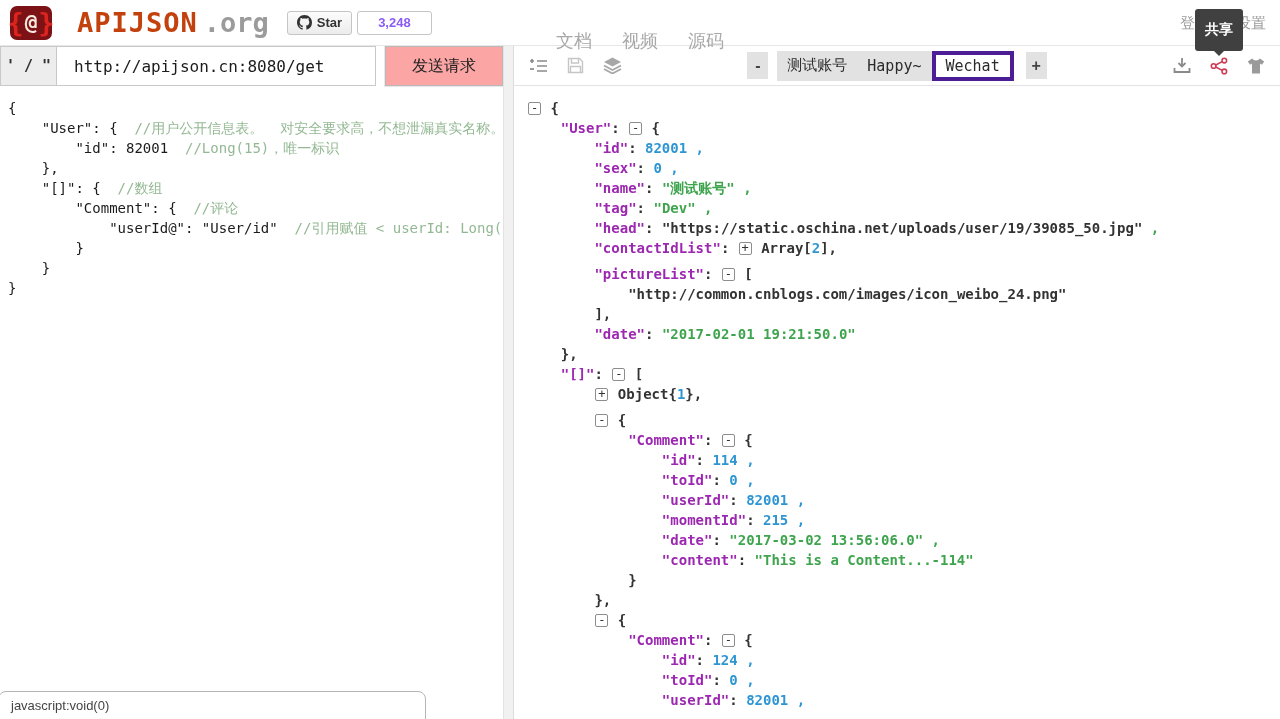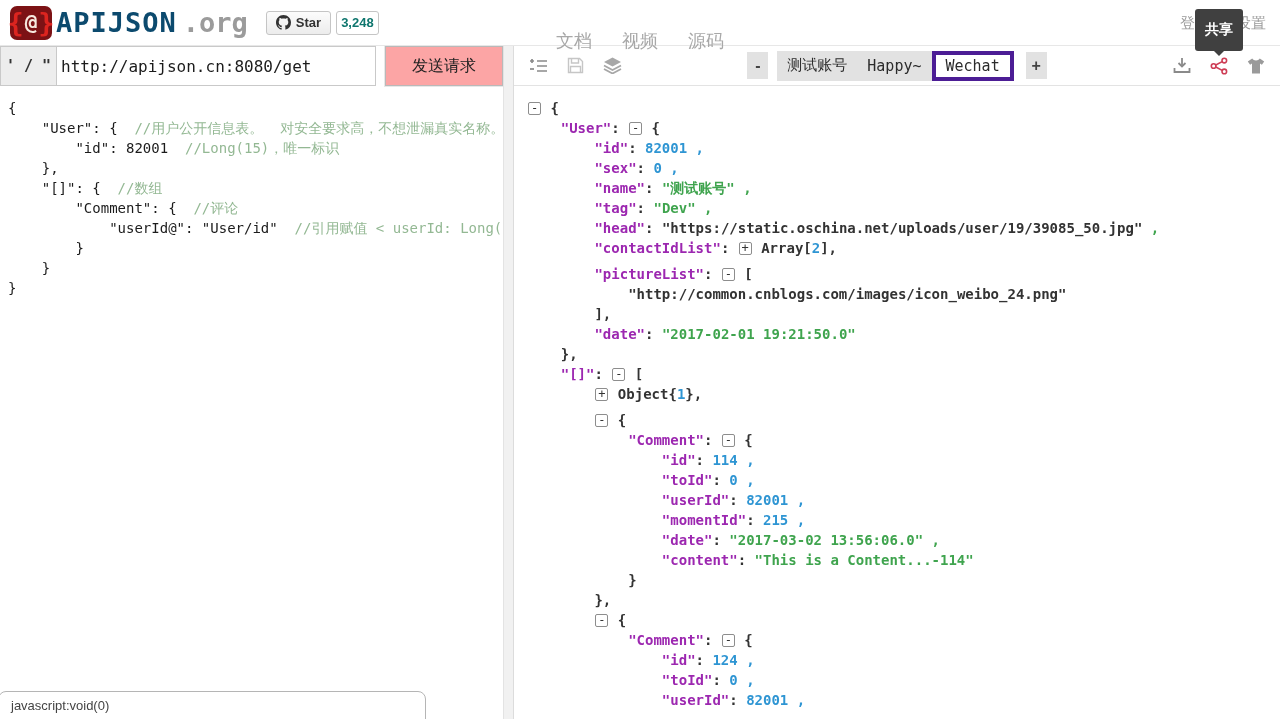--- a/index.html
+++ b/index.html
@@ -9,33 +9,33 @@
 
   
   .header { height:46px; display:flex; align-items:center; position:relative;
     border-bottom:1px solid #e7e7e7; background:#fff; }
   .logo-wrap { display:flex; align-items:center; padding-left:10px; }
   .logo-mark { width:42px; height:34px; background:#7c1215; border-radius:7px;
     display:flex; align-items:center; justify-content:center;
     font-family:"DejaVu Sans Mono", monospace; font-weight:bold; }
   .logo-mark .brace { color:#dc241f; font-size:27px; line-height:30px; }
   .logo-mark .at { color:#f7e9df; font-size:21px; margin:0 1px; }
-  .brand { color:#0c4a6e; font-family:"DejaVu Sans Mono", monospace;
-    font-weight:bold; font-size:27px; letter-spacing:1px; margin-left:4px; }
+  .brand { color:#c2410c; font-family:"DejaVu Sans Mono", monospace;
+    font-weight:bold; font-size:27px; letter-spacing:1px; margin-left:25px; }
   .brand-suffix { color:#9b9b9b; font-family:"DejaVu Sans Mono", monospace;
     font-weight:bold; font-size:27px; margin-left:6px; }
   .gh-badge { display:flex; align-items:center; margin-left:18px; }
   .gh-star { display:flex; align-items:center; height:24px; padding:0 9px;
     border:1px solid #c5c5c5; border-radius:3px;
     background:linear-gradient(#fcfcfc,#ececec); cursor:pointer; }
   .gh-star svg { margin-right:5px; }
   .gh-star-label { font-size:13px; font-weight:bold; color:#333; }
-  .gh-count { height:24px; padding:0 4px; margin-left:5px; border:1px solid #c5c5c5;
+  .gh-count { height:24px; padding:0 20px; margin-left:5px; border:1px solid #c5c5c5;
     border-radius:3px; background:#fff; font-size:13px; font-weight:bold;
-    color:#0f766e; display:flex; align-items:center; cursor:pointer; }
+    color:#8b5cf6; display:flex; align-items:center; cursor:pointer; }
   .top-nav { position:absolute; left:50%; transform:translateX(-50%); top:0;
     height:46px; display:flex; align-items:center; gap:30px; }
   .top-nav-item { color:#a8a8a8; font-size:18px; cursor:pointer;margin-top:36px; }
   .header-right { position:absolute; right:14px; top:0; height:46px;
     display:flex; align-items:center; gap:26px; }
   .header-link { color:#9b9b9b; font-size:15px; cursor:pointer; }
   .share-tooltip { position:absolute; right:37px; top:9px; background:#404040;
     color:#fff; font-size:14px; font-weight:bold; padding:12px 10px;
     border-radius:3px; z-index:5; }
   .share-tooltip:after { content:""; position:absolute; left:50%; bottom:-10px;
@@ -50,21 +50,21 @@
   .right-panel { flex:1; display:flex; flex-direction:column; overflow:hidden; }
 
   
   .request-bar { display:flex; height:40px; flex:0 0 40px; }
   .abbr-btn { width:57px; background:#ededed; border:1px solid #c9c9c9;
     font-family:"DejaVu Sans Mono", monospace; font-weight:bold; font-size:15px;
     color:#333; display:flex; align-items:center; justify-content:center;
     cursor:pointer; }
   .url-input { flex:1; border:1px solid #c9c9c9; border-left:none; outline:none;
     font-family:"DejaVu Sans Mono", monospace; font-size:16px; color:#1b1b1b;
-    padding:0 4px; }
+    padding:0 17px; }
   .send-btn { width:118px; background:#fca5a5; border:1px solid #b9b9b9;
     outline:1px solid #e8e8e8; font-size:16px; color:#222; cursor:pointer;
     font-family:"Liberation Sans", sans-serif;margin-left:9px; }
 
   
   .editor { flex:1; padding:12px 0 0 8px; overflow:hidden;
     font-family:"DejaVu Sans Mono", monospace; font-size:14px; font-weight:400; }
   .tree { flex:1; padding:12px 0 0 13px; overflow:hidden;
     font-family:"DejaVu Sans Mono", monospace; font-size:14px; font-weight:bold; }
   .line { white-space:pre; line-height:20px; height:20px; }

